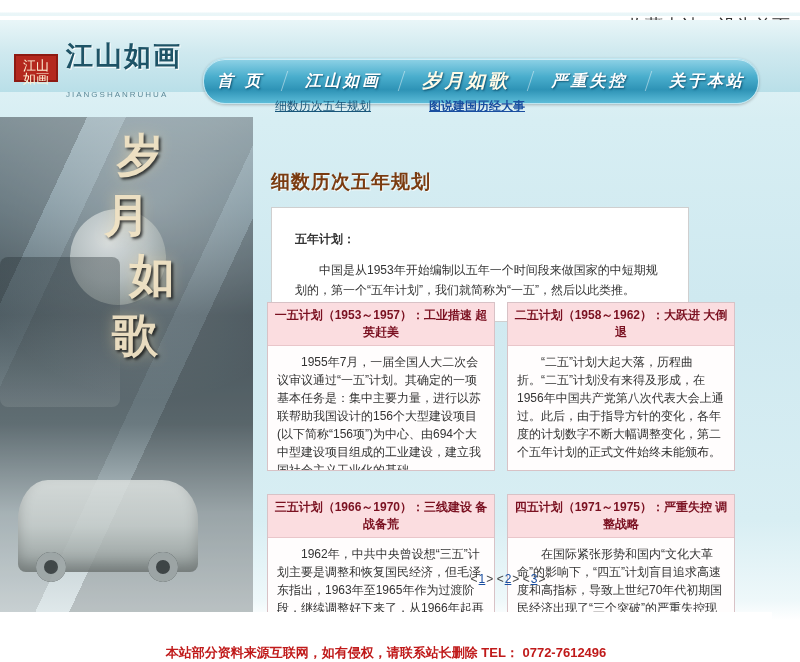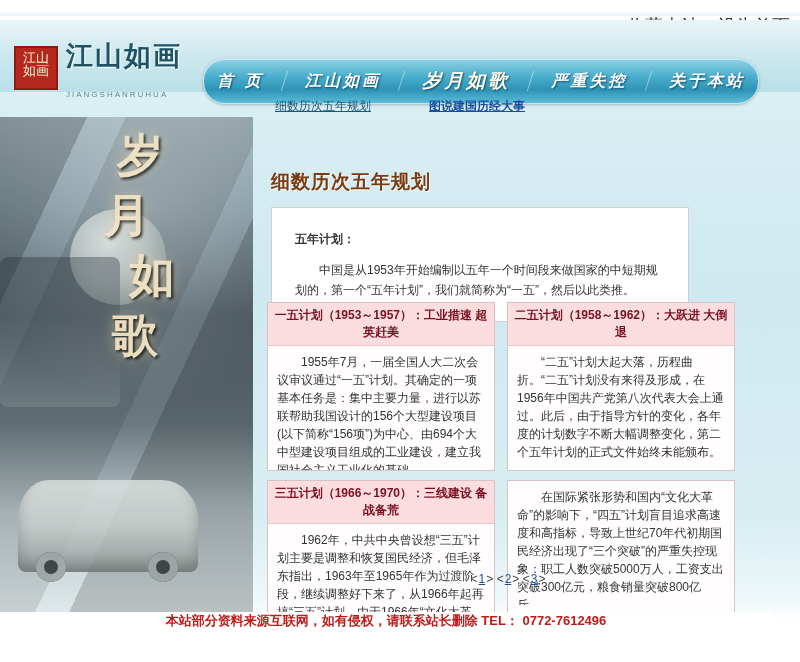--- a/index.html
+++ b/index.html
@@ -60,21 +60,21 @@
   .logo {
     position: absolute;
     top: 24px; left: 14px;
     width: 180px;
     height: 48px;
     display: flex;
     align-items: center;
   }
   .seal {
     width: 44px;
-    height: 44px;
+    height: 28px;
     background: #b4281e;
     border: 2px solid #8e1a12;
     color: #fff4d8;
     font-family: "DejaVu Serif", serif;
     font-size: 13px;
     line-height: 13px;
     text-align: center;
     padding: 3px 0 0 0;
     box-sizing: border-box;
     letter-spacing: 0px;
@@ -278,21 +278,21 @@
   .intro p { margin: 11px; }
   .intro .body { text-indent: 24px; }
 
   .cards {
     position: absolute;
     top: 185px;
     left: 14px;
     width: 468px;
     display: flex;
     flex-wrap: wrap;
-    gap: 9px 12px;
+    gap: 23px 12px;
   }
   .card {
     width: 228px;
     box-sizing: border-box;
     border: 1px solid #d8c2c6;
     background: #fffdfd;
   }
   .card-head {
     background: #fbdde0;
     border-bottom: 1px solid #e9c6ca;
@@ -332,21 +332,21 @@
 
   
   .footer {
     position: absolute;
     top: 612px;
     left: 0;
     width: 772px;
     height: 50px;
     background: #ffffff;
     display: flex;
-    align-items: flex-start;
+    align-items: flex-end;
     justify-content: center;
   }
   .footer-text {
     color: #c01a1a;
     font-size: 13px;
     font-weight: bold;
     letter-spacing: 0px;
   }
 </style>
 </head>
@@ -419,20 +419,21 @@
       </div>
       <div class="card">
         <div class="card-head">二五计划（1958～1962）：大跃进 大倒退</div>
         <div class="card-body">“二五”计划大起大落，历程曲折。“二五”计划没有来得及形成，在1956年中国共产党第八次代表大会上通过。此后，由于指导方针的变化，各年度的计划数字不断大幅调整变化，第二个五年计划的正式文件始终未能颁布。</div>
       </div>
       <div class="card">
         <div class="card-head">三五计划（1966～1970）：三线建设 备战备荒</div>
         <div class="card-body">1962年，中共中央曾设想“三五”计划主要是调整和恢复国民经济，但毛泽东指出，1963年至1965年作为过渡阶段，继续调整好下来了，从1966年起再搞“三五”计划。由于1966年“文化大革命”的突如其来，正式的“三五”计划没有来得及形成。</div>
       </div>
       <div class="card">
+        <div class="card-head">四五计划（1971～1975）：严重失控 调整战略</div>
         <div class="card-body">在国际紧张形势和国内“文化大革命”的影响下，“四五”计划盲目追求高速度和高指标，导致上世纪70年代初期国民经济出现了“三个突破”的严重失控现象：职工人数突破5000万人，工资支出突破300亿元，粮食销量突破800亿斤。</div>
       </div>
     </div>
 
     <div class="pager">
       <span>&lt;</span><a>1</a><span>&gt; &lt;</span><a>2</a><span>&gt; &lt;</span><a>3</a><span>&gt;</span>
     </div>
   </div>
 
   <div class="footer">

